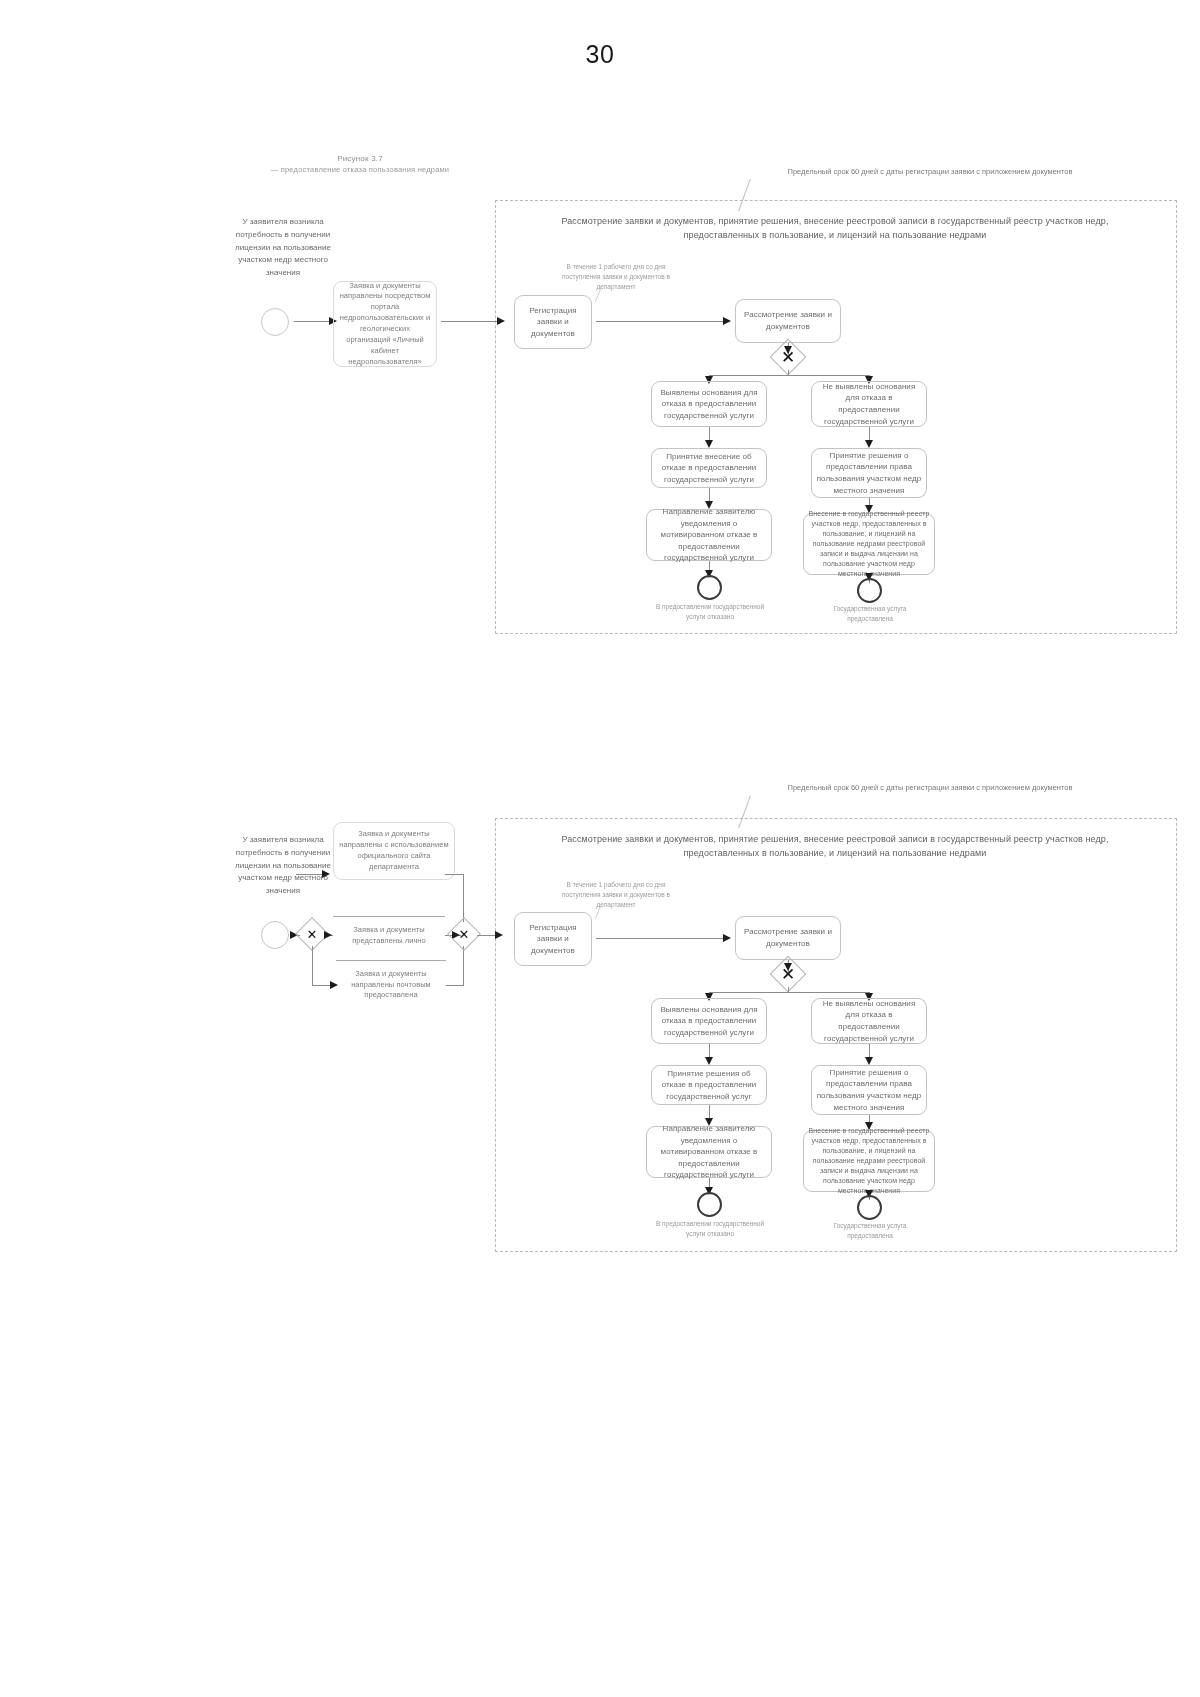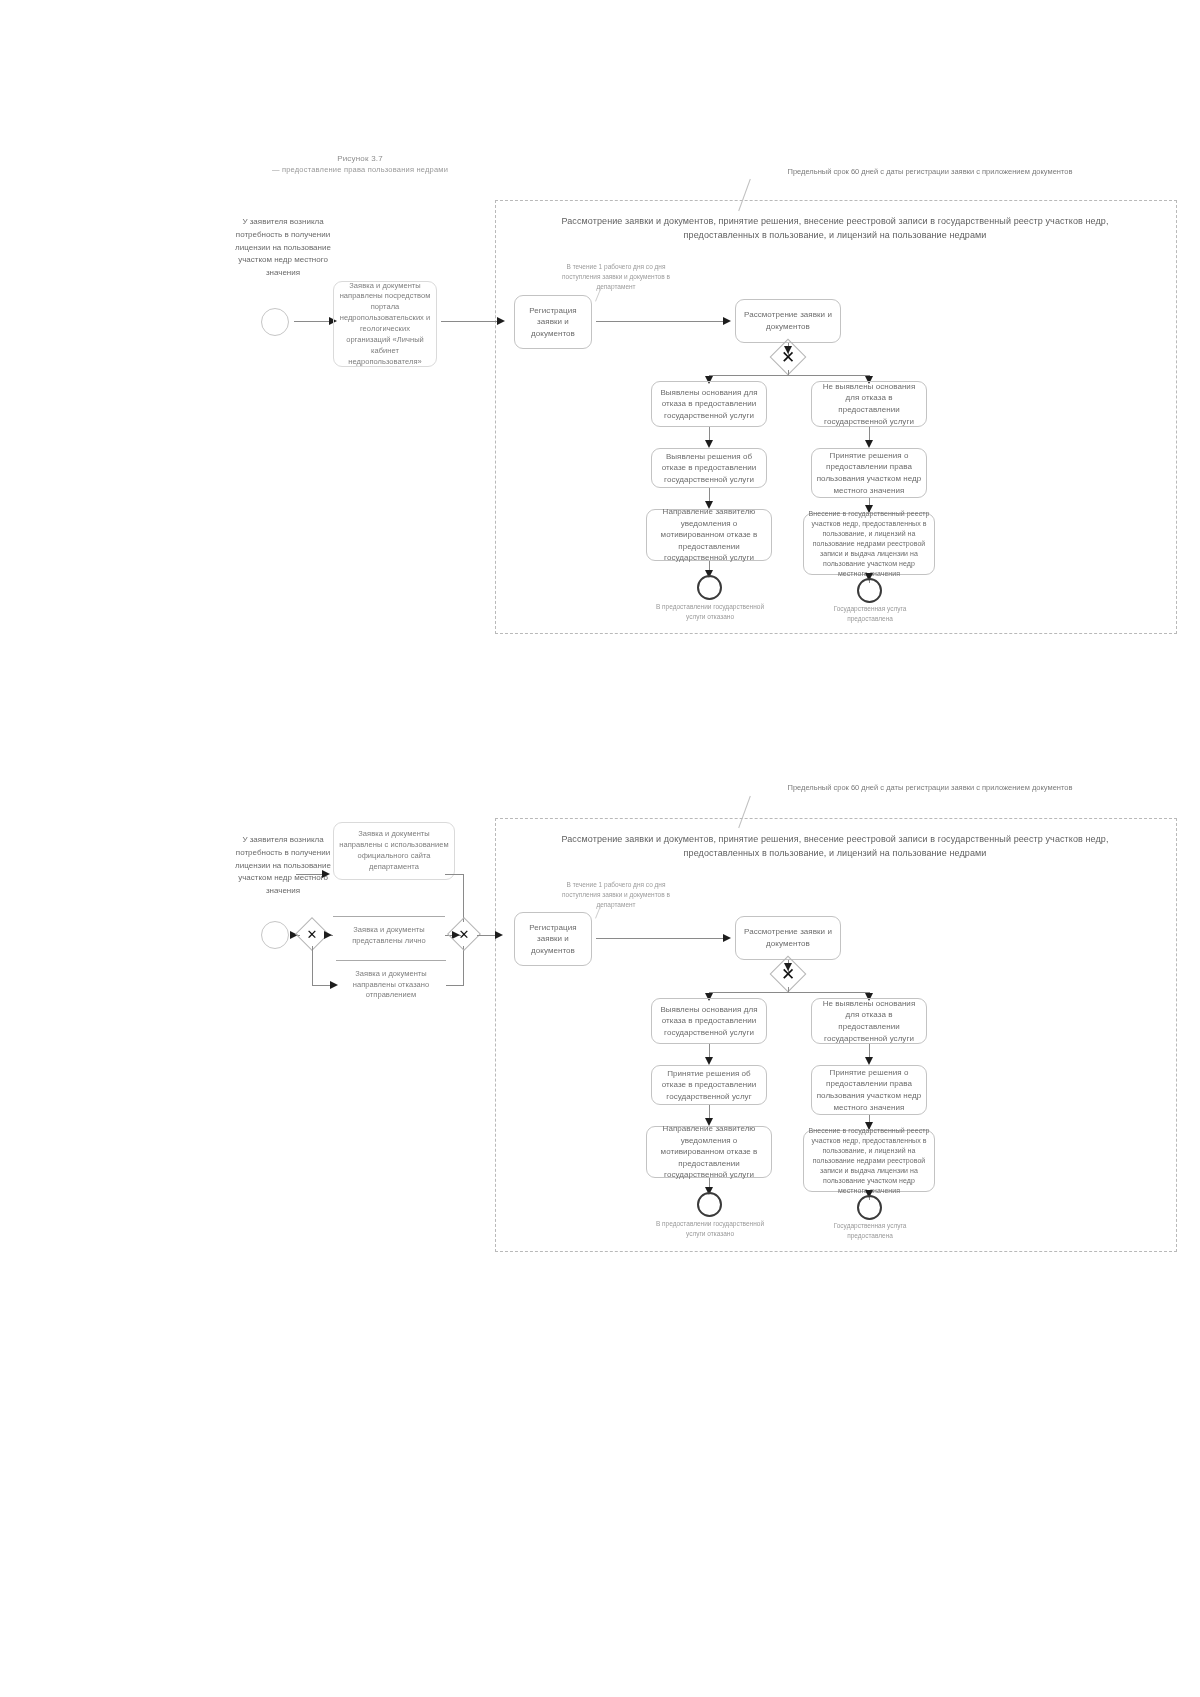--- a/index.html
+++ b/index.html
@@ -91,26 +91,27 @@
 
   .arw{position:absolute;width:0;height:0;}
   .arw.r{border-top:4.5px solid transparent;border-bottom:4.5px solid transparent;border-left:8px solid #1d1d1d;}
   .arw.d{border-left:4.5px solid transparent;border-right:4.5px solid transparent;border-top:8px solid #1d1d1d;}
 </style>
 </head>
 <body>
 
 <div class="page">
 
+  <div class="page-number">30</div>
 
   <div class="fig" style="top:0;height:680px;">
 
     <div class="cap" style="left:250px;top:153px;width:220px;">
       <span class="t1">Рисунок 3.7</span>
-      <span class="t2">— предоставление права пользования недрами</span>
+      <span class="t2">— предоставление отказа пользования недрами</span>
     </div>
 
     <div class="txt deadline" style="left:770px;top:166px;width:320px;">Предельный срок 60 дней с даты регистрации заявки с приложением документов</div>
     <div class="ln v" style="left:744px;top:178px;height:34px;transform:rotate(20deg);background:#c0c0c0;"></div>
 
     <div class="pool" style="left:495px;top:200px;width:680px;height:432px;"></div>
 
     <div class="txt lane-title" style="left:555px;top:214px;width:560px;">Рассмотрение заявки и документов, принятие решения, внесение реестровой записи в государственный реестр участков недр, предоставленных в пользование, и лицензий на пользование недрами</div>
 
     <div class="txt startnote" style="left:228px;top:216px;width:110px;">У заявителя возникла потребность в получении лицензии на пользование участком недр местного значения</div>
@@ -147,21 +148,21 @@
     <div class="ln v" style="left:788px;top:370px;height:5px;"></div>
     <div class="ln v" style="left:709px;top:375px;height:6px;"></div>
     <div class="ln v" style="left:869px;top:375px;height:6px;"></div>
 
     <div class="ln v" style="left:709px;top:375px;height:6px;"></div>
     <div class="arw d" style="left:705px;top:376px;"></div>
     <div class="task light" style="left:651px;top:381px;width:116px;height:46px;">Выявлены основания для отказа в предоставлении государственной услуги</div>
 
     <div class="ln v" style="left:709px;top:427px;height:16px;"></div>
     <div class="arw d" style="left:705px;top:440px;"></div>
-    <div class="task light" style="left:651px;top:448px;width:116px;height:40px;">Выявлены решения об отказе в предоставлении государственной услуги</div>
+    <div class="task light" style="left:651px;top:448px;width:116px;height:40px;">Принятие внесение об отказе в предоставлении государственной услуги</div>
 
     <div class="ln v" style="left:709px;top:488px;height:16px;"></div>
     <div class="arw d" style="left:705px;top:501px;"></div>
     <div class="task light" style="left:646px;top:509px;width:126px;height:52px;">Направление заявителю уведомления о мотивированном отказе в предоставлении государственной услуги</div>
 
     <div class="ln v" style="left:709px;top:561px;height:14px;"></div>
     <div class="arw d" style="left:705px;top:570px;"></div>
     <div class="ev end" style="left:697px;top:575px;width:25px;height:25px;"></div>
     <div class="txt note" style="left:652px;top:602px;width:116px;color:#9a9a9a;">В предоставлении государственной услуги отказано</div>
 
@@ -210,21 +211,21 @@
     </div>
 
     <div class="ln h" style="left:325px;top:935px;width:8px;"></div>
     <div class="arw r" style="left:324px;top:931px;"></div>
     <div class="task nb lighter" style="left:333px;top:920px;width:112px;height:32px;font-size:7.5px;">Заявка и документы представлены лично</div>
     <div class="ln h" style="left:333px;top:916px;width:112px;background:#aaa;"></div>
 
     <div class="ln v" style="left:312px;top:946px;height:39px;"></div>
     <div class="ln h" style="left:312px;top:985px;width:22px;"></div>
     <div class="arw r" style="left:330px;top:981px;"></div>
-    <div class="task nb lighter" style="left:336px;top:963px;width:110px;height:44px;font-size:7.5px;">Заявка и документы направлены отказано отправлением</div>
+    <div class="task nb lighter" style="left:336px;top:963px;width:110px;height:44px;font-size:7.5px;">Заявка и документы направлены почтовым предоставлена</div>
     <div class="ln h" style="left:336px;top:960px;width:110px;background:#aaa;"></div>
 
     <div class="ln h" style="left:445px;top:874px;width:18px;"></div>
     <div class="ln v" style="left:463px;top:874px;height:48px;"></div>
     <div class="ln h" style="left:445px;top:935px;width:16px;"></div>
     <div class="arw r" style="left:452px;top:931px;"></div>
     <div class="ln h" style="left:446px;top:985px;width:17px;"></div>
     <div class="ln v" style="left:463px;top:946px;height:40px;"></div>
 
     <div class="gw small" style="left:452px;top:922px;width:24px;height:24px;">

